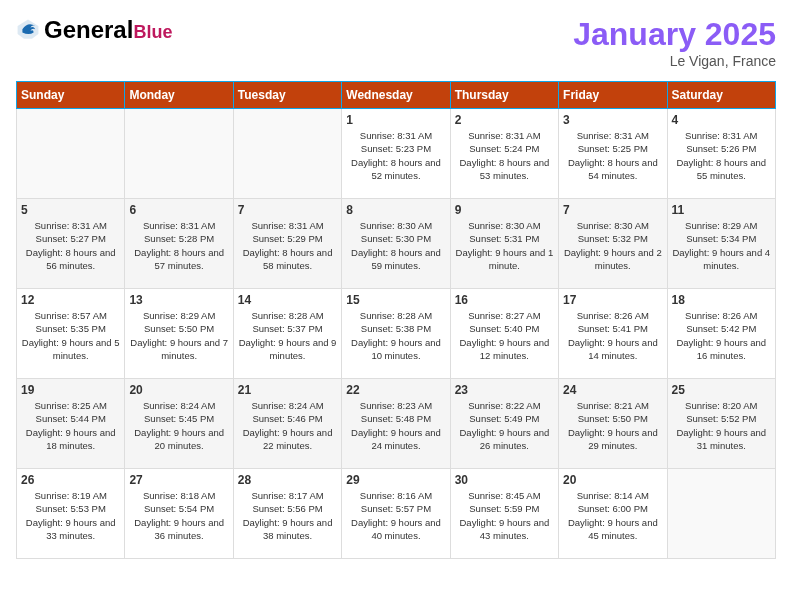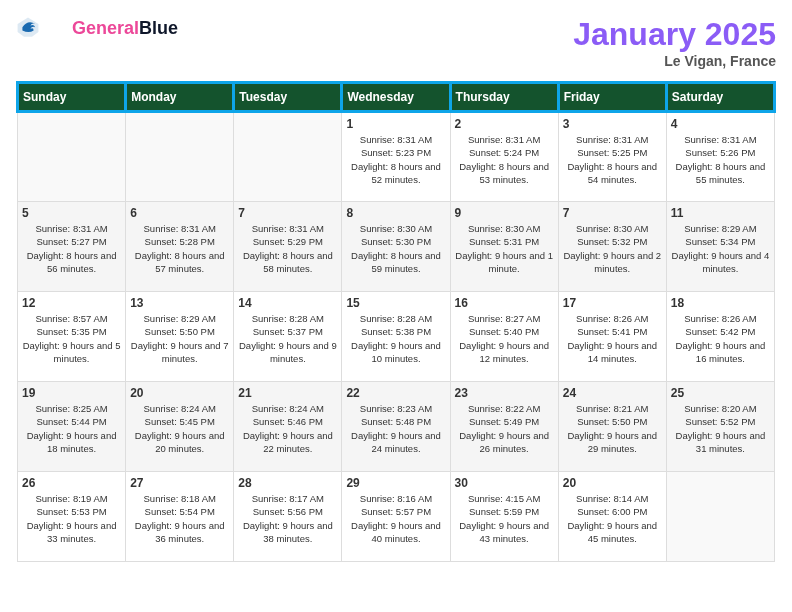--- a/index.html
+++ b/index.html
@@ -15,60 +15,58 @@
       justify-content: space-between;
       align-items: flex-start;
       margin-bottom: 12px;
     }
     .logo {
       display: flex;
       align-items: center;
       gap: 4px;
     }
     .logo-text-general {
-      font-size: 18px;
-      font-weight: bold;
-      color: #ec4899;
-      margin-left: 28px;
+      font-size: 24px;
+      font-weight: bold;
+      color: #000000;
     }
     .logo-text-blue {
       font-size: 18px;
       font-weight: bold;
-      color: #0f172a;
+      color: #be185d;
     }
     .logo-icon {
       width: 24px;
       height: 24px;
     }
     .title-block {
       text-align: right;
     }
     .calendar-title {
       font-size: 32px;
       font-weight: bold;
       color: #8b5cf6;
     }
     .calendar-subtitle {
       font-size: 14px;
       color: #555;
-      font-weight: bold;
     }
     table {
       width: 100%;
       border-collapse: collapse;
       table-layout: fixed;
     }
     thead tr th {
-      background-color: #14532d;
+      background-color: #c2410c;
       color: #fff;
       font-size: 12px;
       font-weight: bold;
       padding: 6px 4px;
       text-align: left;
-      border: 3px solid #0ea5e9;
+      border: 1px solid #0ea5e9;
     }
     tbody tr td {
       vertical-align: top;
       font-size: 10px;
       color: #333;
       padding: 4px;
       border: 1px solid #ddd;
       height: 90px;
       background: #fff;
     }
@@ -303,21 +301,21 @@
 Daylight: 9 hours and 38 minutes.</div>
         </td>
         <td>
           <div class="day-number">29</div>
           <div class="day-info">Sunrise: 8:16 AM
 Sunset: 5:57 PM
 Daylight: 9 hours and 40 minutes.</div>
         </td>
         <td>
           <div class="day-number">30</div>
-          <div class="day-info">Sunrise: 4:15 AM
+          <div class="day-info">Sunrise: 8:45 AM
 Sunset: 5:59 PM
 Daylight: 9 hours and 43 minutes.</div>
         </td>
         <td>
           <div class="day-number">20</div>
           <div class="day-info">Sunrise: 8:14 AM
 Sunset: 6:00 PM
 Daylight: 9 hours and 45 minutes.</div>
         </td>
         <td class="empty-cell"></td>

